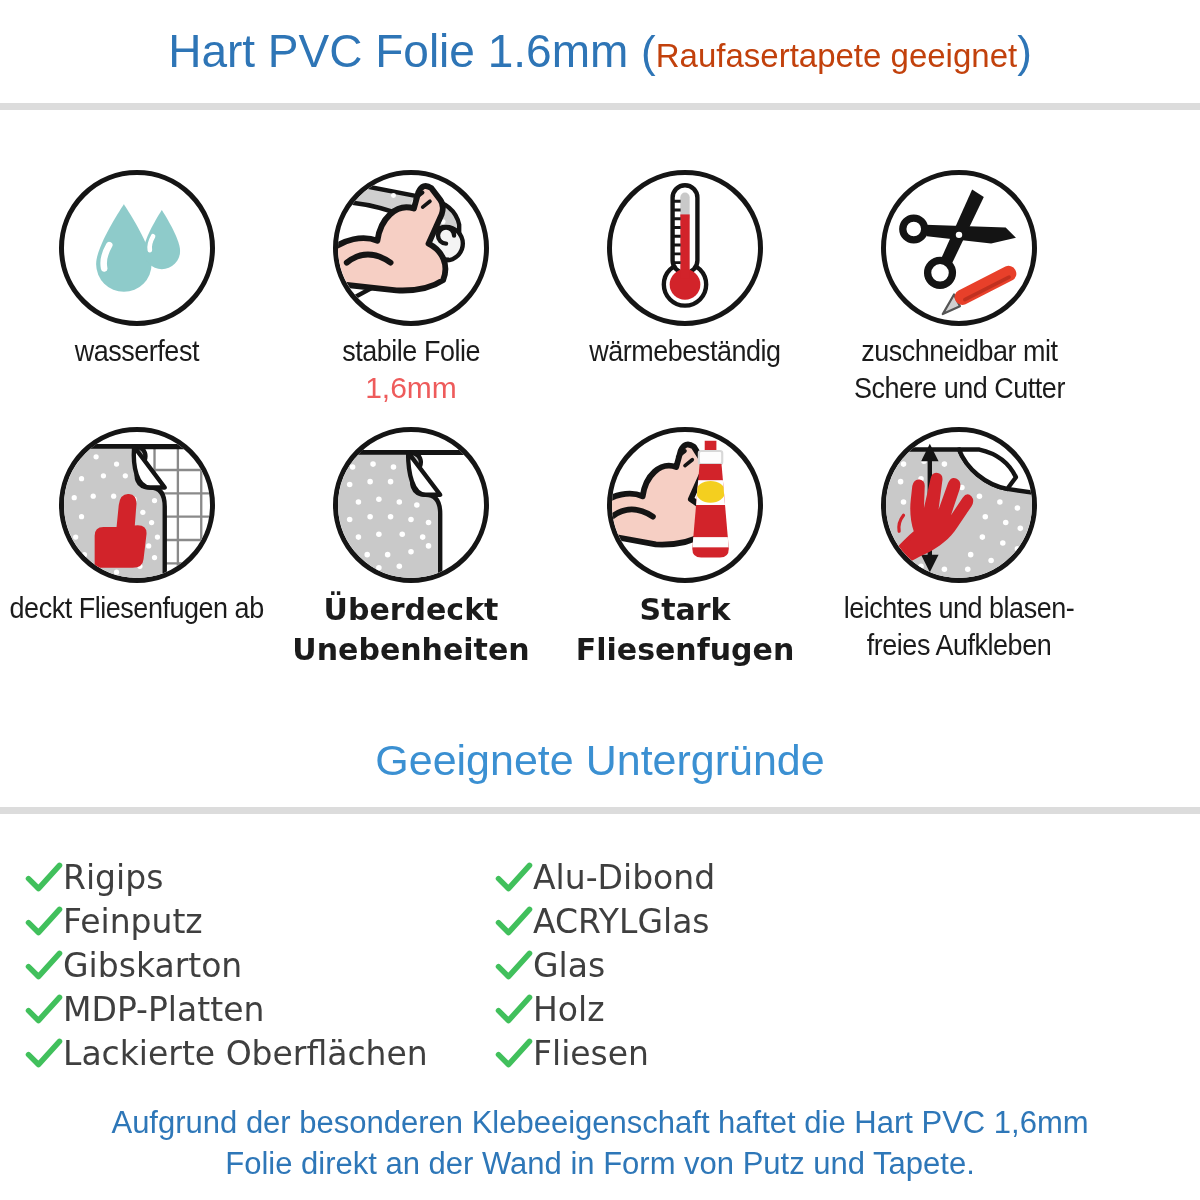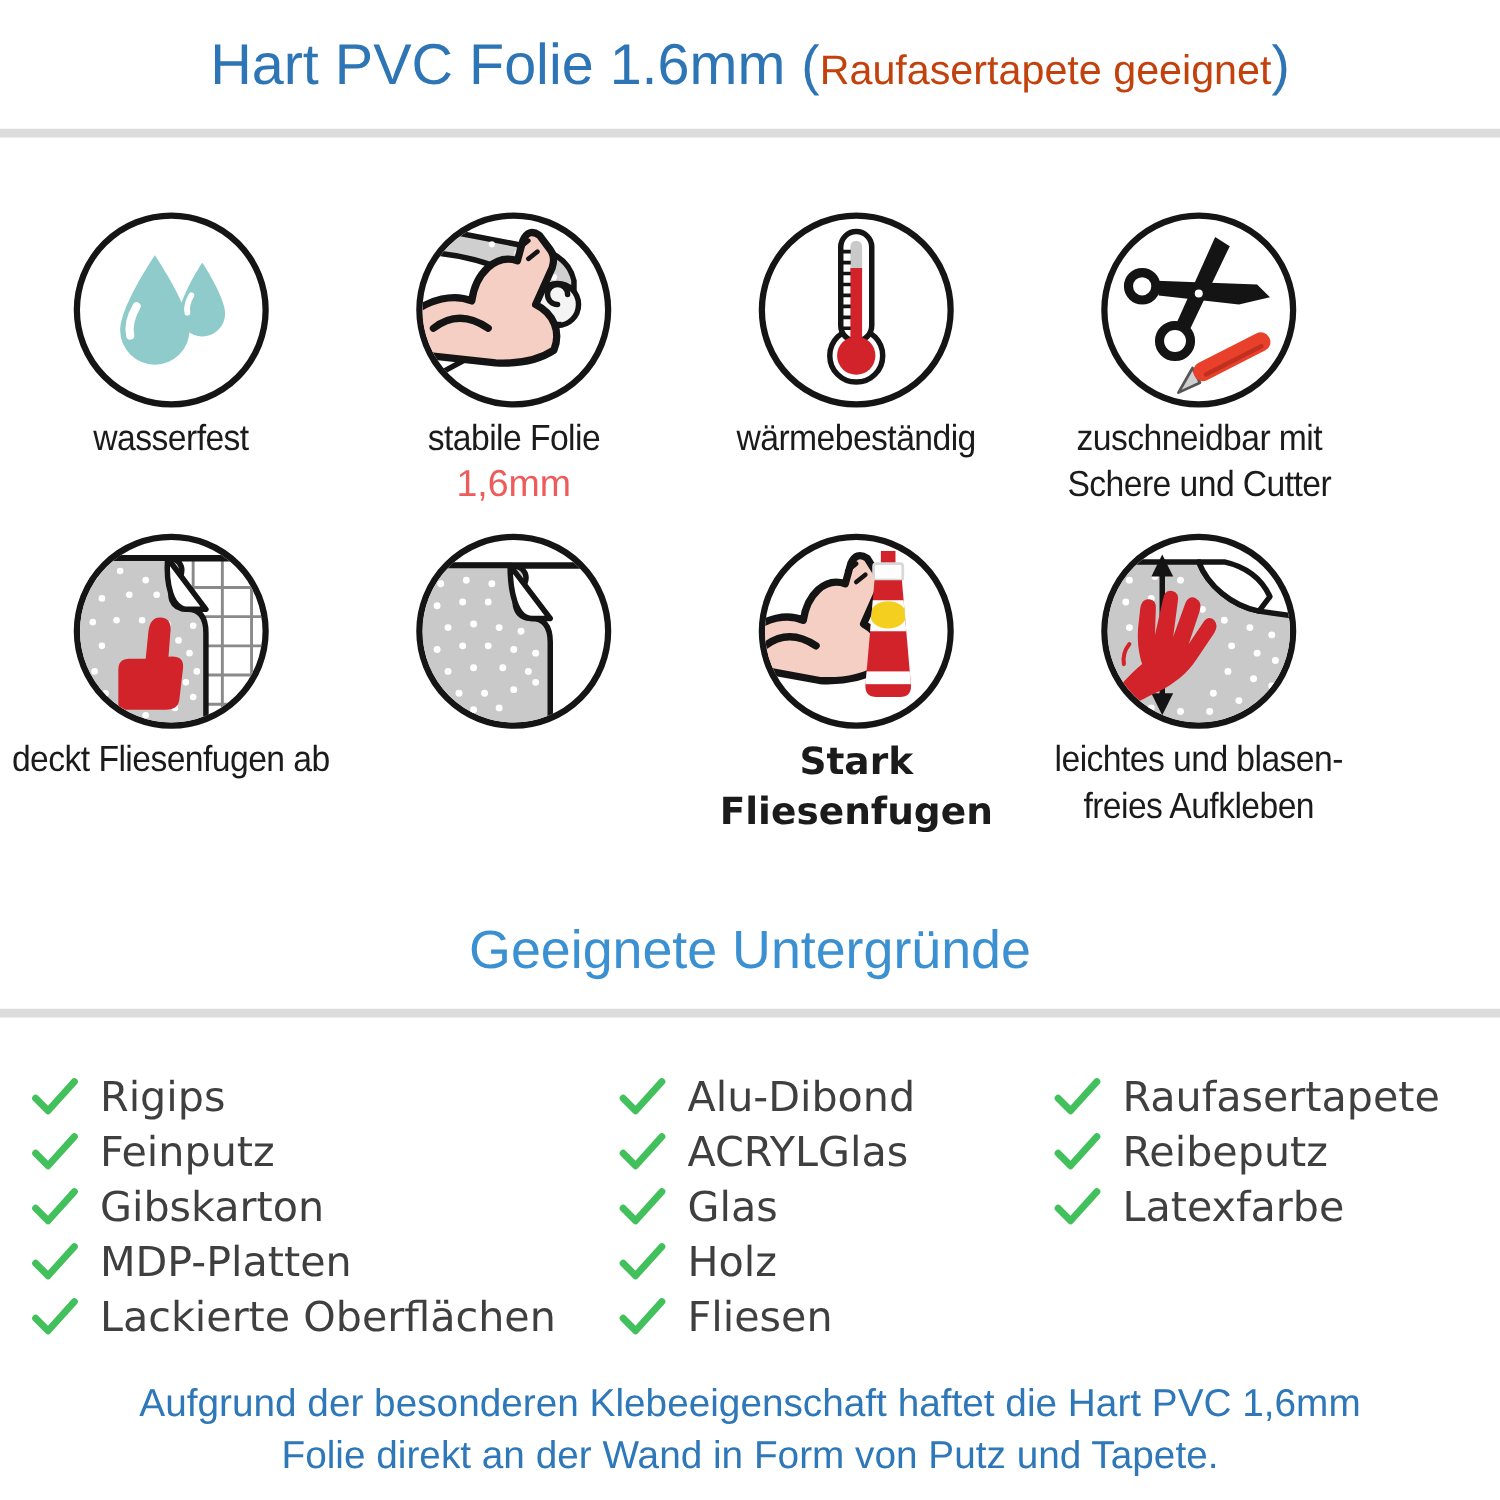--- a/index.html
+++ b/index.html
@@ -23,21 +23,21 @@
   .cap{margin-top:7px;font-size:29px;line-height:37px;color:#1b1b1b;text-align:center;}
   .cap span{display:block;}
   .cond{transform:scaleX(0.93);transform-origin:center top;letter-spacing:-0.5px;}
   .capbold{font-family:"DejaVu Sans",sans-serif;font-weight:bold;font-size:30px;line-height:40px;}
   .cap-sub{margin-top:1px;font-size:30px;color:#ee5b5b;text-align:left;}
   
   .surf-heading{position:absolute;top:736px;left:0;width:1200px;text-align:center;
                 font-size:43px;color:#3b90d2;}
   .col{position:absolute;top:855px;}
   .col1{left:25px;} .col2{left:495px;} .col3{left:843px;}
-  .item{display:flex;align-items:center;height:44px;gap:17px;
+  .item{display:flex;align-items:center;height:44px;
         font-family:"DejaVu Sans",sans-serif;font-size:33px;color:#3f3f3f;white-space:nowrap;}
   .check{width:38px;height:31px;flex:0 0 auto;}
   
   .footer{position:absolute;top:1102px;left:0;width:1200px;text-align:center;
           font-size:31px;line-height:41px;color:#2e77b8;}
 </style>
 </head>
 <body>
 
 <div class="page">
@@ -212,20 +212,24 @@
             <circle cx="58" cy="72" r="1.9"></circle>
               <circle cx="20" cy="84" r="1.9"></circle>
               <circle cx="34" cy="84" r="1.9"></circle>
             <circle cx="50" cy="82" r="1.9"></circle>
               <circle cx="62" cy="78" r="1.9"></circle>
               <circle cx="28" cy="93" r="1.9"></circle>
             <circle cx="42" cy="92" r="1.9"></circle>
           </g>
         </svg>
       </div>
+      <div class="cap capbold">
+        <span>Überdeckt</span>
+        <span>Unebenheiten</span>
+      </div>
     </div>
 
     <div class="feature">
       <div class="circle">
         <svg viewBox="0 0 100 100">
           <defs>
             <clipPath id="tubeclip">
                 <path d="M60,22 L75,22 L80,80 Q80,86 74,86 L61,86 Q55,86 55,80 Z"></path>
               </clipPath>
           </defs>
@@ -355,39 +359,19 @@
       <span>Holz</span>
     </div>
     <div class="item">
       <svg class="check" viewBox="0 0 34 28">
           <path d="M3,15 L12,24 L31,3" fill="none" stroke="#41c05c" stroke-width="5" stroke-linecap="round" stroke-linejoin="round"></path>
         </svg>
       <span>Fliesen</span>
     </div>
   </div>
 
-  <div class="col col3">
-    <div class="item">
-      <svg class="check" viewBox="0 0 34 28">
-          <path d="M3,15 L12,24 L31,3" fill="none" stroke="#41c05c" stroke-width="5" stroke-linecap="round" stroke-linejoin="round"></path>
-        </svg>
-      <span>Raufasertapete</span>
-    </div>
-    <div class="item">
-      <svg class="check" viewBox="0 0 34 28">
-          <path d="M3,15 L12,24 L31,3" fill="none" stroke="#41c05c" stroke-width="5" stroke-linecap="round" stroke-linejoin="round"></path>
-        </svg>
-      <span>Reibeputz</span>
-    </div>
-    <div class="item">
-      <svg class="check" viewBox="0 0 34 28">
-          <path d="M3,15 L12,24 L31,3" fill="none" stroke="#41c05c" stroke-width="5" stroke-linecap="round" stroke-linejoin="round"></path>
-        </svg>
-      <span>Latexfarbe</span>
-    </div>
-  </div>
 
   <div class="footer">
     <div>Aufgrund der besonderen Klebeeigenschaft haftet die Hart PVC 1,6mm</div>
     <div>Folie direkt an der Wand in Form von Putz und Tapete.</div>
   </div>
 
 </div>
 
 </body></html>

